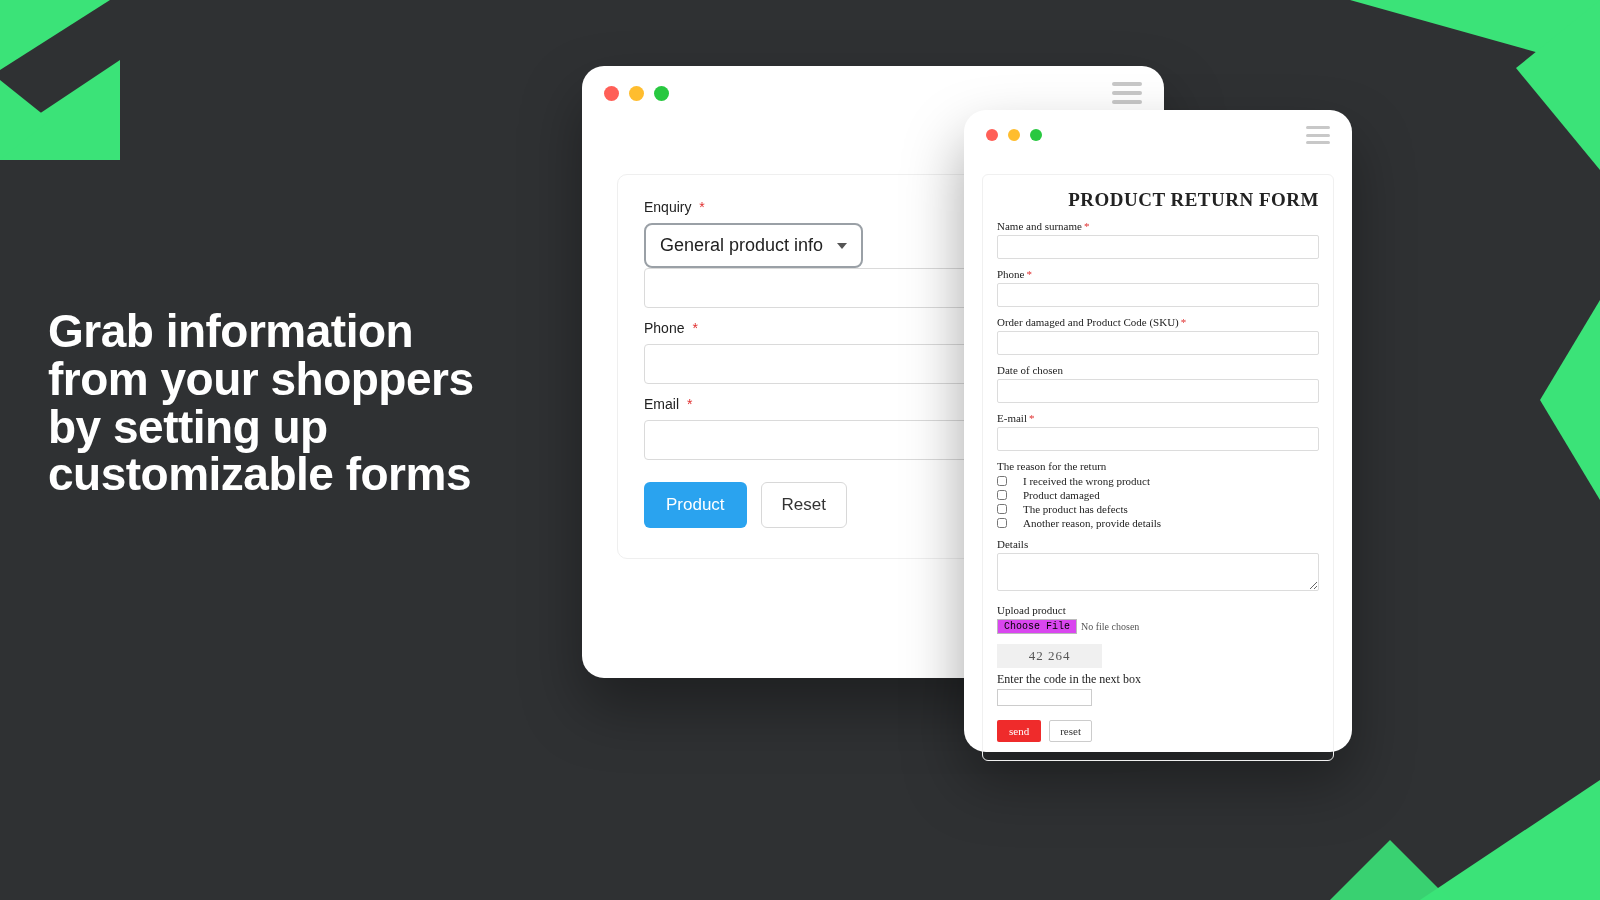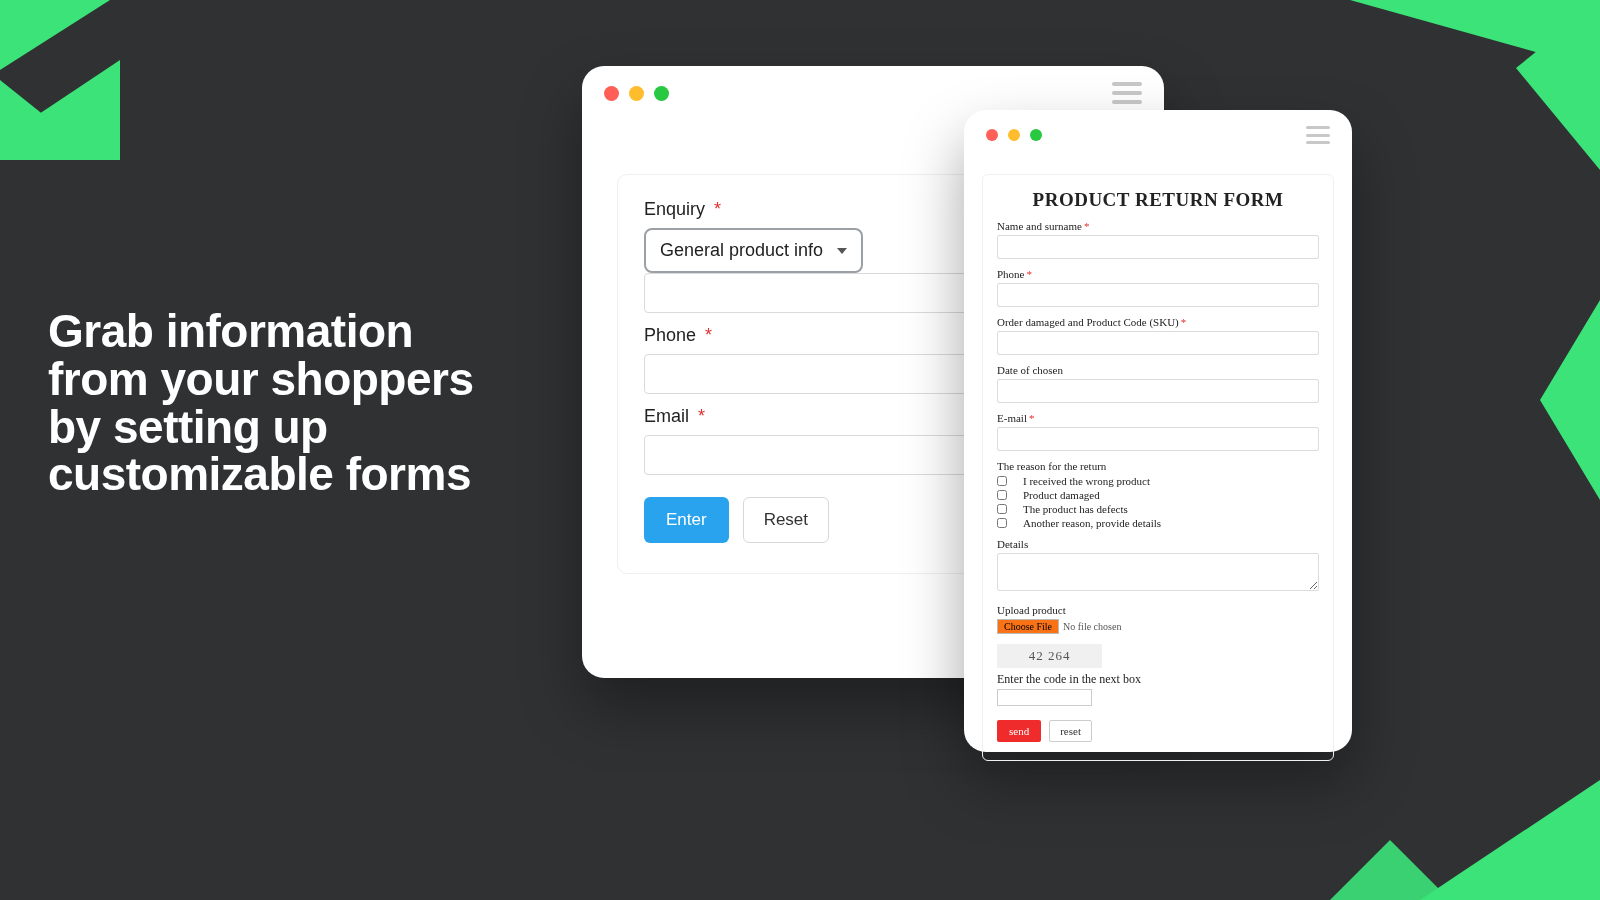--- a/index.html
+++ b/index.html
@@ -64,21 +64,21 @@
   .win-b .hamburger { width: 24px; height: 18px; }
   .win-b .hamburger span { height: 3px; }
 
   
   .form-a {
     margin: 60px 35px 0 35px;
     border: 1px solid #efefef;
     border-radius: 10px;
     padding: 24px 26px 30px;
   }
-  .lbl-a { font-size: 18px; color: #222; margin-top: 12px; margin-bottom: 8px; }
+  .lbl-a { font-size: 14px; color: #222; margin-top: 12px; margin-bottom: 8px; }
   .lbl-a:first-child { margin-top: 0; }
   .req { color: #e02f2f; margin-left: 4px; }
   .select-a {
     border: 2px solid #9aa0a6;
     border-radius: 8px;
     padding: 10px 14px;
     font-size: 18px;
     color: #222;
     display: inline-flex;
     align-items: center;
@@ -117,21 +117,21 @@
   
   .form-b {
     margin: 20px 18px 18px 18px;
     border: 1px solid #f0f0f0;
     border-radius: 6px;
     padding: 14px 14px 18px;
     font-family: Georgia, "Times New Roman", serif;
     color: #222;
   }
   .title-b {
-    text-align: center;
+    text-align: right;
     font-size: 19px;
     font-weight: 600;
     letter-spacing: .5px;
     margin-bottom: 0;
   }
   .lbl-b { font-size: 11px; margin-top: 9px; margin-bottom: 3px; }
   .req-b { color: #e02f2f; margin-left: 2px; }
   .input-b {
     width: 100%;
     border: 1px solid #dcdcdc;
@@ -148,24 +148,24 @@
     height: 38px;
     font-family: inherit;
     font-size: 11px;
     padding: 4px;
   }
   .chk-row { display: flex; align-items: center; gap: 16px; font-size: 11px; margin: 2px 0; }
   .chk-row input { width: 10px; height: 10px; }
   .file-row { display: flex; align-items: center; font-size: 10px; margin-top: 3px; }
   .file-btn {
     border: 1px solid #bbb;
-    background: #f97316;
+    background: #d946ef;
     padding: 1px 6px;
     font-size: 10px;
-    font-family: Liberation Serif, serif;
+    font-family: Liberation Mono, monospace;
     cursor: pointer;
   }
   .file-txt { margin-left: 4px; color: #555; }
   .captcha-box {
     width: 105px;
     padding: 4px 16px;
     text-align: center;
     background: #f0f0f0;
     font-size: 13px;
     letter-spacing: 1px;
@@ -243,21 +243,21 @@
     </div>
     <input class="input-a" style="">
 
     <div class="lbl-a">
       <span>Email</span>
       <span class="req">*</span>
     </div>
     <input class="input-a" style="">
 
     <div class="btn-row-a">
-      <button class="btn-submit">Enter</button>
+      <button class="btn-submit">Product</button>
       <button class="btn-reset">Reset</button>
     </div>
   </div>
 </div>
 
 <div class="window win-b">
   <div class="titlebar">
     <div class="dots">
       <div class="dot r"></div>
       <div class="dot y"></div>

